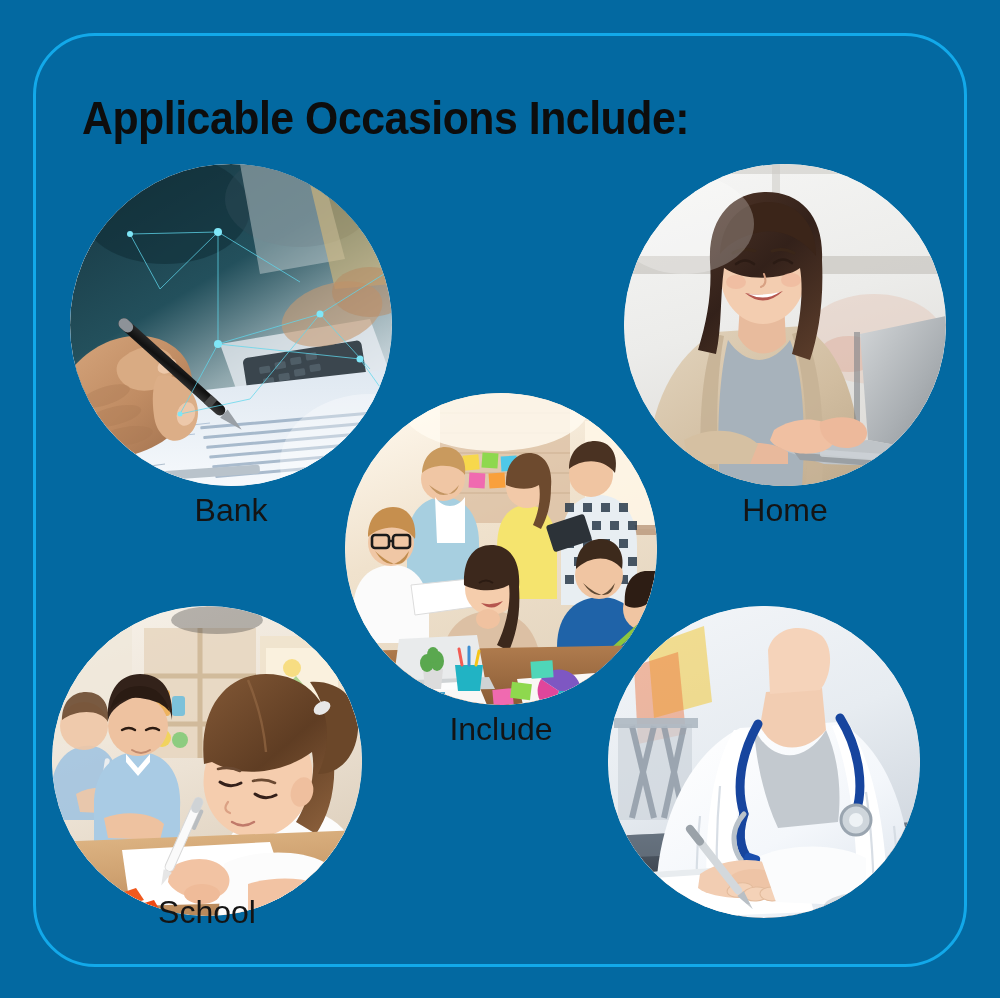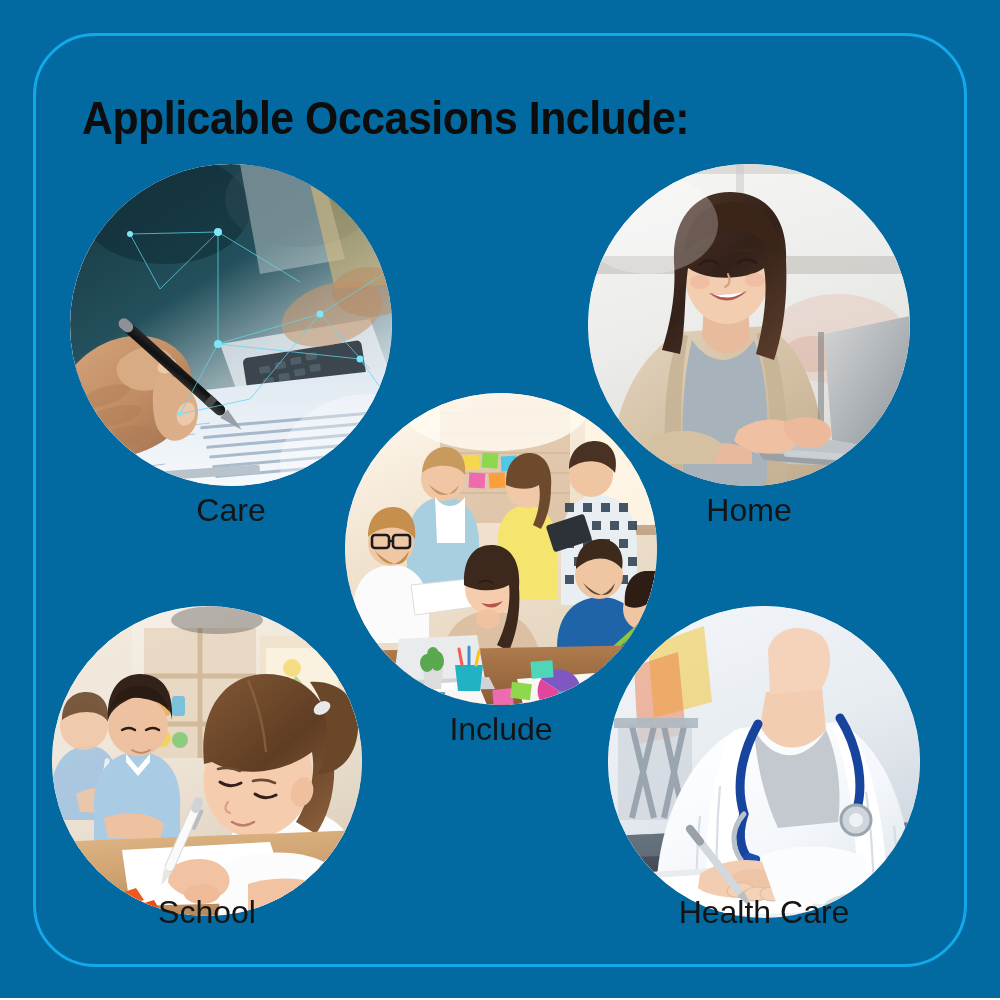--- a/index.html
+++ b/index.html
@@ -73,21 +73,21 @@
     color: #141414;
     white-space: nowrap;
     line-height: 1;
   }
 
   
   #cell-bank       { left: 70px;  top: 164px; width: 322px; height: 322px; }
   #cell-bank .circle   { width: 322px; height: 322px; }
   #cell-bank .caption  { top: 330px; }
 
-  #cell-home       { left: 588px; top: 164px; width: 322px; height: 322px; }
+  #cell-home       { left: 624px; top: 164px; width: 322px; height: 322px; }
   #cell-home .circle   { width: 322px; height: 322px; }
   #cell-home .caption  { top: 330px; }
 
   #cell-office     { left: 345px; top: 393px; width: 312px; height: 312px; }
   #cell-office .circle { width: 312px; height: 312px; }
   #cell-office .caption{ top: 320px; }
 
   #cell-school     { left: 52px;  top: 606px; width: 310px; height: 310px; }
   #cell-school .circle { width: 310px; height: 310px; }
   #cell-school .caption{ top: 290px; }
@@ -220,21 +220,21 @@
             <circle cx="250" cy="150" r="3.5"></circle>
             <circle cx="60" cy="70" r="3"></circle>
             <circle cx="290" cy="195" r="3.5"></circle>
             <circle cx="110" cy="250" r="2.5"></circle>
           </g>
 
           <ellipse cx="300" cy="300" rx="90" ry="70" fill="#ffffff" opacity="0.35"></ellipse>
         </g>
       </svg>
     </div>
-    <div class="caption">Care</div>
+    <div class="caption">Bank</div>
   </div>
 
   <div class="occasion" id="cell-home">
     <div class="circle">
       <svg viewBox="0 0 322 322" preserveAspectRatio="xMidYMid slice">
         <defs>
           <linearGradient id="homeBg" x1="0" y1="0" x2="0.3" y2="1">
             <stop offset="0%" stop-color="#f6f6f5"></stop>
             <stop offset="55%" stop-color="#ececea"></stop>
             <stop offset="100%" stop-color="#dedcd8"></stop>
@@ -701,16 +701,15 @@
             <rect x="58" y="256" width="86" height="8" rx="4" fill="#d3d8dc"></rect>
             <rect x="58" y="256" width="24" height="8" rx="4" fill="#9aa2a9"></rect>
             <path d="M144 256 L164 260 L144 264 Z" fill="#b8bfc5"></path>
           </g>
 
           <ellipse cx="150" cy="308" rx="80" ry="10" fill="#ffffff" opacity="0.18"></ellipse>
           <ellipse cx="264" cy="300" rx="48" ry="14" fill="#8e99a5" opacity="0.3"></ellipse>
         </g>
       </svg>
     </div>
-    <div class="caption">Health Care</div>
   </div>
 
 </div>
 
 </body></html>

